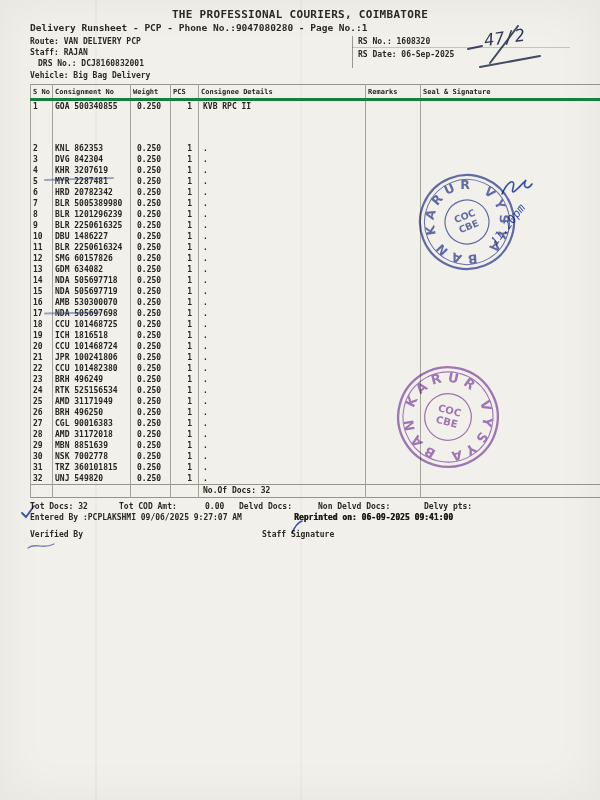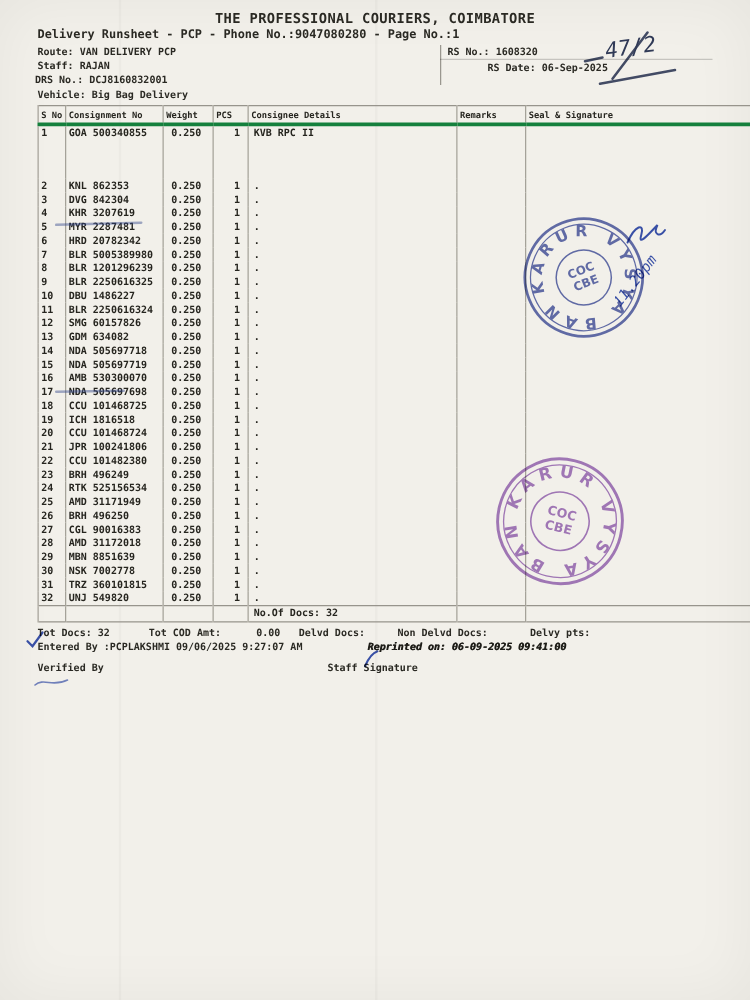--- a/index.html
+++ b/index.html
@@ -32,42 +32,42 @@
   
   .stamp{position:absolute;mix-blend-mode:multiply;}
   .stamp circle{stroke:currentColor;}
   .stamp text{fill:currentColor;font-weight:bold;font-family:"DejaVu Sans","Liberation Sans",sans-serif;}
   .stamp-blue{color:#4a58a6;left:417px;top:172px;width:100px;height:100px;transform:rotate(-22deg);opacity:.85;}
   .stamp-purple{color:#8f58b4;left:395px;top:364px;width:106px;height:106px;transform:rotate(14deg);opacity:.78;}
 
   
   .pen{position:absolute;mix-blend-mode:multiply;}
   .strike{position:absolute;height:2px;background:rgba(52,70,140,0.45);border-radius:2px;}
-  .bold-dark{color:#1e1d18;font-style:italic;}
+  .bold-dark{color:#1e1d18;}
 </style>
 </head>
 <body>
 
 <div class="page">
 
   <div class="fold" style="left:95px;"></div>
   <div class="fold" style="left:300px;"></div>
 
   <div class="t title">THE PROFESSIONAL COURIERS, COIMBATORE</div>
   <div class="t subtitle">Delivery Runsheet - PCP - Phone No.:9047080280 - Page No.:1</div>
 
   <div class="t" style="left:30px;top:37px;">Route: VAN DELIVERY PCP</div>
   <div class="t" style="left:30px;top:48px;">Staff: RAJAN</div>
-  <div class="t" style="left:28px;top:59px;text-align:center;">DRS No.: DCJ8160832001</div>
+  <div class="t" style="left:38px;top:59px;text-align:center;">DRS No.: DCJ8160832001</div>
   <div class="t" style="left:30px;top:71px;">Vehicle: Big Bag Delivery</div>
 
   <div class="vline" style="left:352px;top:36px;height:32px;"></div>
   <div class="hline" style="left:352px;top:47px;width:218px;"></div>
   <div class="t" style="left:358px;top:37px;">RS No.: 1608320</div>
-  <div class="t" style="left:358px;top:50px;margin-left:32px;">RS Date: 06-Sep-2025</div>
+  <div class="t" style="left:358px;top:50px;">RS Date: 06-Sep-2025</div>
 
   <table class="runsheet">
     <thead>
       <tr>
         <th class="c0">S No</th>
         <th class="c1">Consignment No</th>
         <th class="c2">Weight</th>
         <th class="c3">PCS</th>
         <th class="c4">Consignee Details</th>
         <th class="c5">Remarks</th>

